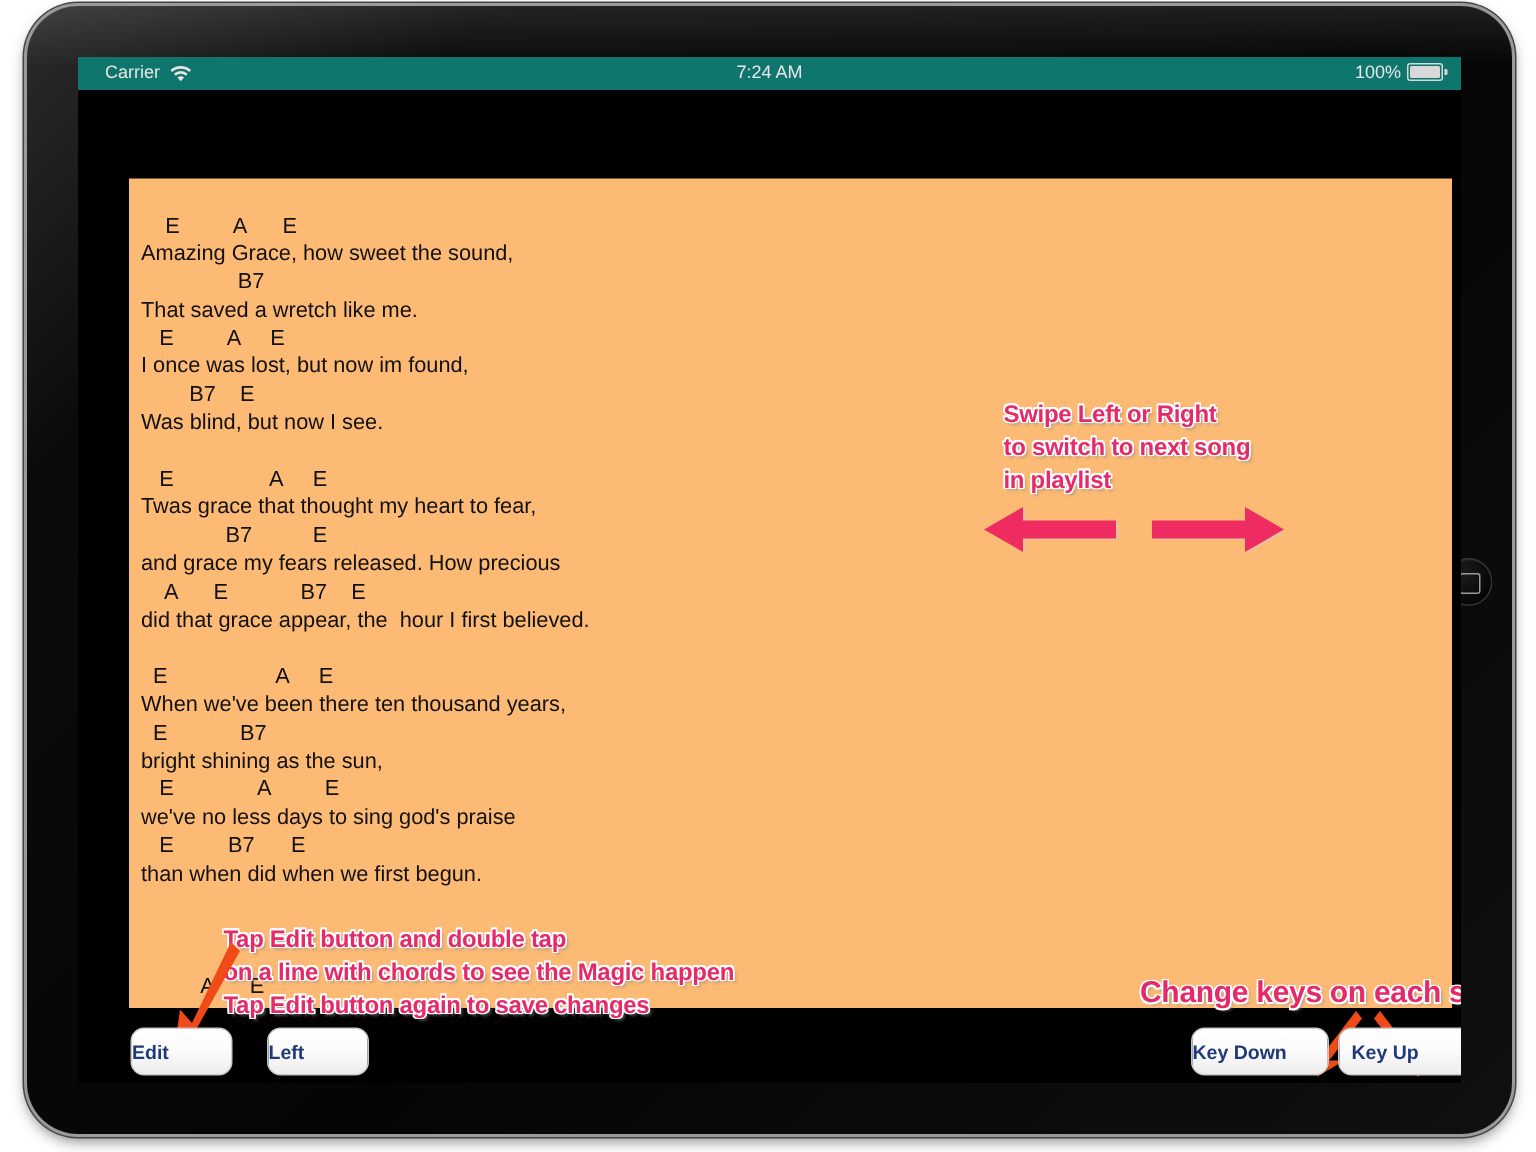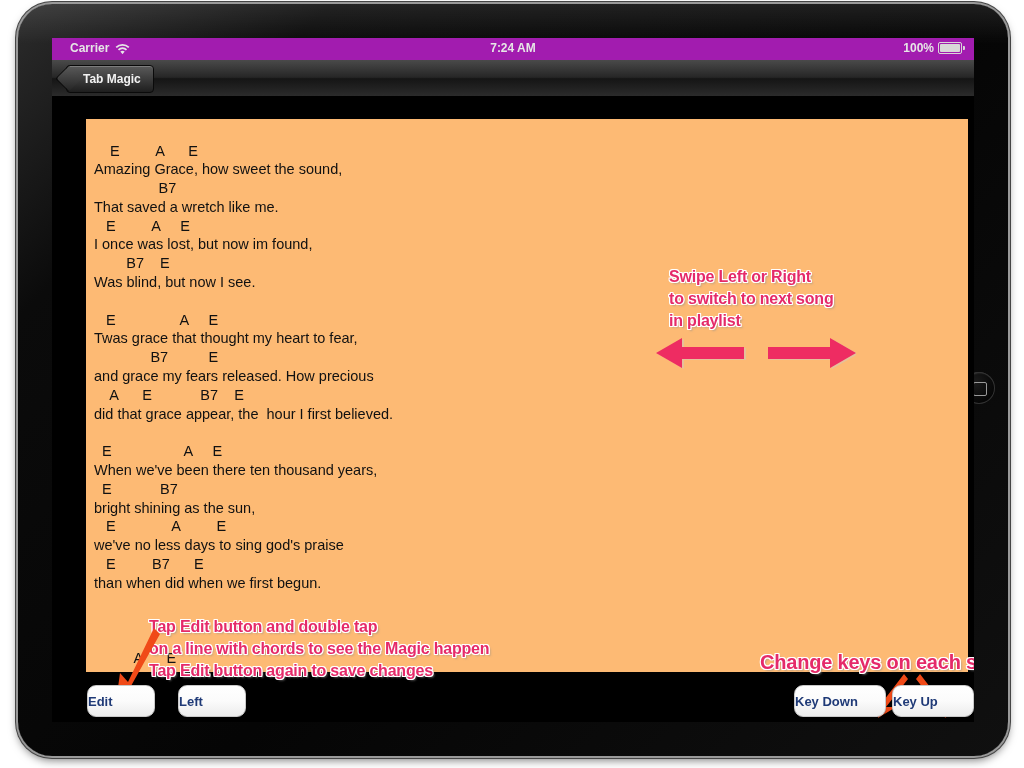--- a/index.html
+++ b/index.html
@@ -31,21 +31,21 @@
 
   
   .screen{
     position:absolute;left:34px;top:34px;width:922px;height:684px;
     background:#000;overflow:hidden;
   }
 
   
   .statusbar{
     position:absolute;left:0;top:0;width:100%;height:22px;
-    background:#a21caf;color:#e6e6e6;font-size:12px;font-weight:bold;
+    background:#0f766e;color:#e6e6e6;font-size:12px;font-weight:normal;
   }
   .sb-carrier{position:absolute;left:18px;top:3px;display:flex;align-items:center;gap:6px;}
   .wifi-icon{display:inline-block;width:15px;height:11px;position:relative;top:1px;}
   .sb-time{position:absolute;left:0;width:100%;text-align:center;top:3px;}
   .sb-battery{position:absolute;right:12px;top:3px;display:flex;align-items:center;gap:4px;}
   .batt-glyph{display:inline-block;width:22px;height:10px;border:1px solid #d8d8d8;border-radius:2px;position:relative;}
   .batt-glyph::before{content:"";position:absolute;left:1px;top:1px;bottom:1px;right:1px;background:#d8d8d8;border-radius:1px;}
   .batt-glyph::after{content:"";position:absolute;right:-4px;top:3px;width:2px;height:4px;background:#d8d8d8;border-radius:0 1px 1px 0;}
 
   
@@ -112,21 +112,21 @@
     position:absolute;height:30px;
     display:flex;align-items:center;justify-content:flex-start;
     background:linear-gradient(180deg,#ffffff 0%,#fbfbfb 50%,#ececec 100%);
     border:1px solid #c9c9c9;border-radius:9px;
     color:#1f3a77;font-size:13px;font-weight:bold;
     box-shadow:0 1px 1px rgba(0,0,0,.45), inset 0 1px 0 #fff;
   }
   #btn-edit{left:35px;top:647px;width:66px;}
   #btn-chat{left:126px;top:647px;width:66px;}
   #btn-keydown{left:742px;top:647px;width:90px;}
-  #btn-keyup{left:840px;top:647px;width:80px;}
+  #btn-keyup{left:840px;top:647px;width:80px;padding-left:8px;}
 </style>
 </head>
 <body>
 
 <div id="screenshot">
 
   <div class="device">
     <div class="device-inner-shine"></div>
     <div class="home-button"></div>
 
@@ -143,25 +143,20 @@
             </svg>
           </span>
         </div>
         <div class="sb-time">7:24 AM</div>
         <div class="sb-battery">
           <span>100%</span>
           <span class="batt-glyph"></span>
         </div>
       </div>
 
-      <div class="toolbar">
-        <div class="back-button">
-          <span>Tab Magic</span>
-        </div>
-      </div>
 
       <div class="sheet">
         <pre class="song">    E         A      E
 Amazing Grace, how sweet the sound,
                 B7
 That saved a wretch like me.
    E         A     E
 I once was lost, but now im found,
         B7    E
 Was blind, but now I see.

